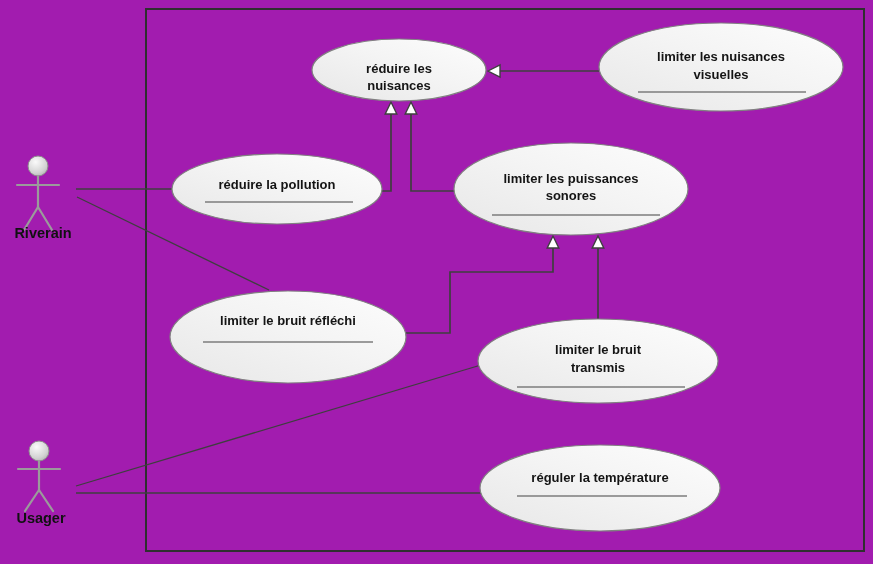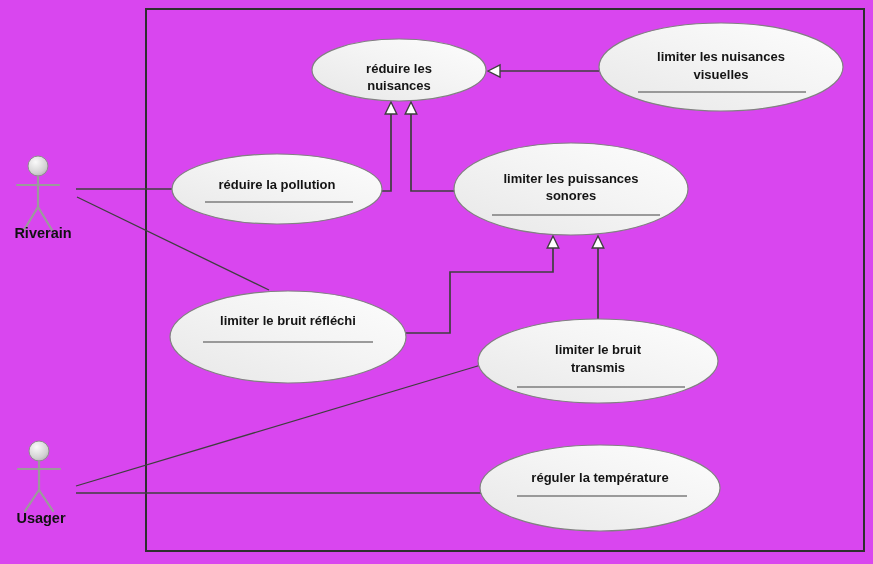--- a/index.html
+++ b/index.html
@@ -4,21 +4,21 @@
 <style>
   html, body {
     margin: 0;
     padding: 0;
     background: #ffffff;
   }
   .stage {
     position: relative;
     width: 873px;
     height: 564px;
-    background: #d946ef;
+    background: #a21caf;
     font-family: "Liberation Sans", sans-serif;
   }
   svg { display: block; }
 
   .frame {
     fill: none;
     stroke: #2f2f2f;
     stroke-width: 2;
   }
   .uc-ellipse {

